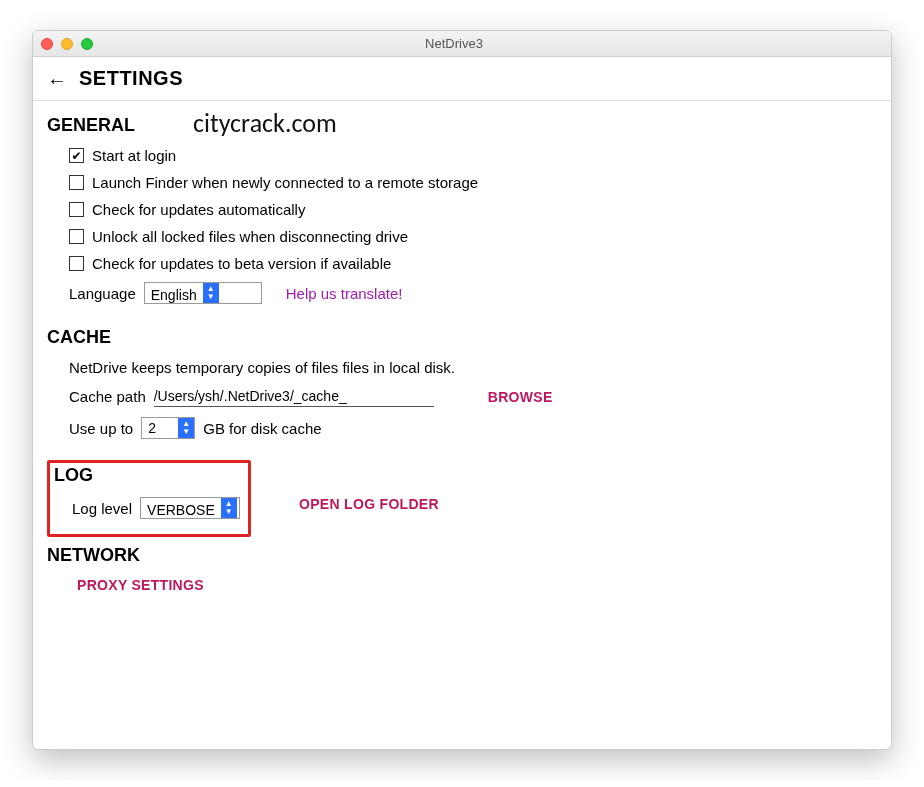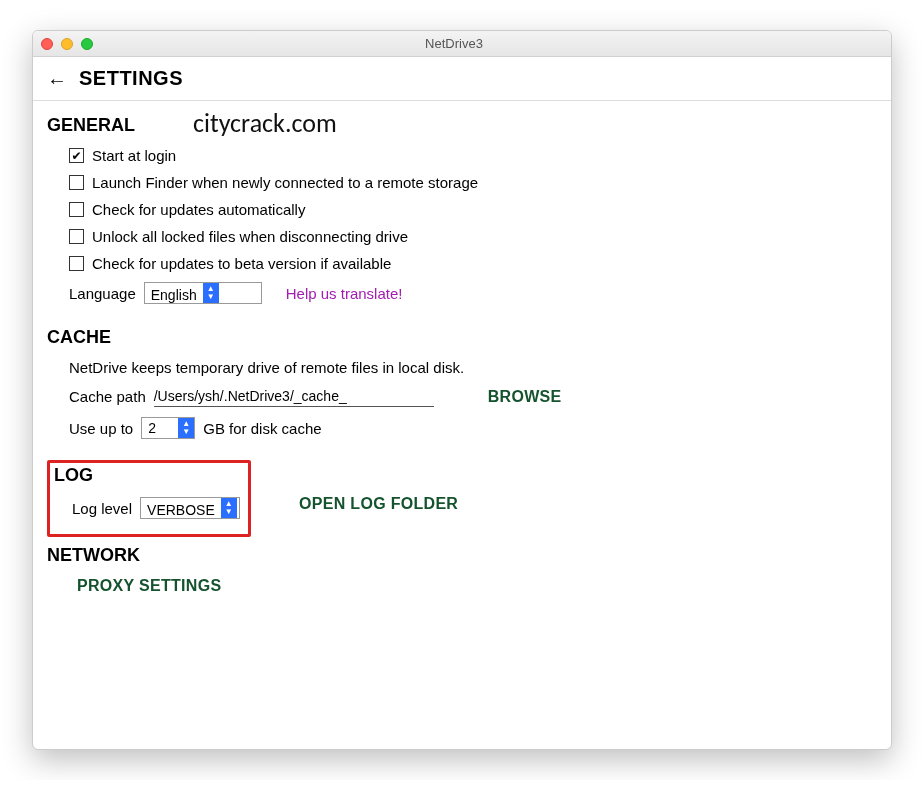--- a/index.html
+++ b/index.html
@@ -87,21 +87,21 @@
     border: 1px solid #999; background:#fff;
     height: 22px; padding-left: 6px; font-size:14px;
   }
   .spin .val { width: 30px; }
   .spin .arrows {
     background:#2a6fff; color:#fff; width:16px; height:100%;
     display:flex; flex-direction:column; align-items:center; justify-content:center;
     font-size:8px; line-height:8px;
   }
   .link { color:#a21caf; cursor:pointer; }
-  .link-upper { color:#14532d; font-weight:600; letter-spacing:0.3px; cursor:pointer; font-size:16px;padding-left:8px; }
+  .link-upper { color:#be185d; font-weight:600; letter-spacing:0.3px; cursor:pointer; font-size:14px;padding-left:8px; }
   .underline-input {
     border:none; border-bottom:1px solid #555;
     width: 280px; font-size:14px; padding:2px 0;
   }
   .watermark {
     position:absolute; top:6px; left:160px;
     font-size:26px; color:#111;
     font-family: Calibri, "Segoe UI", sans-serif;
   }
   .log-box {
@@ -165,21 +165,21 @@
             </span>
         </span>
         <span style="width:8px"></span>
         <span class="link">Help us translate!</span>
       </div>
     </div>
 
     <div class="section-title" style="margin-top:18px">CACHE</div>
     <div class="indent">
       <div class="row">
-        <span>NetDrive keeps temporary drive of remote files in local disk.</span>
+        <span>NetDrive keeps temporary copies of files files in local disk.</span>
       </div>
       <div class="row">
         <span>Cache path</span>
         <span class="underline-input">/Users/ysh/.NetDrive3/_cache_</span>
         <span style="width:30px"></span>
         <span class="link-upper">BROWSE</span>
       </div>
       <div class="row">
         <span>Use up to</span>
         <span class="spin">

